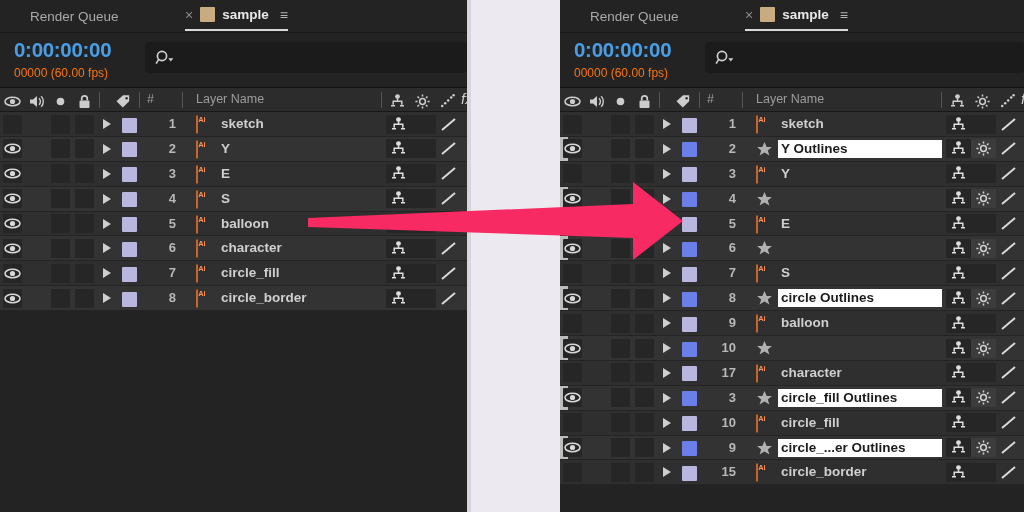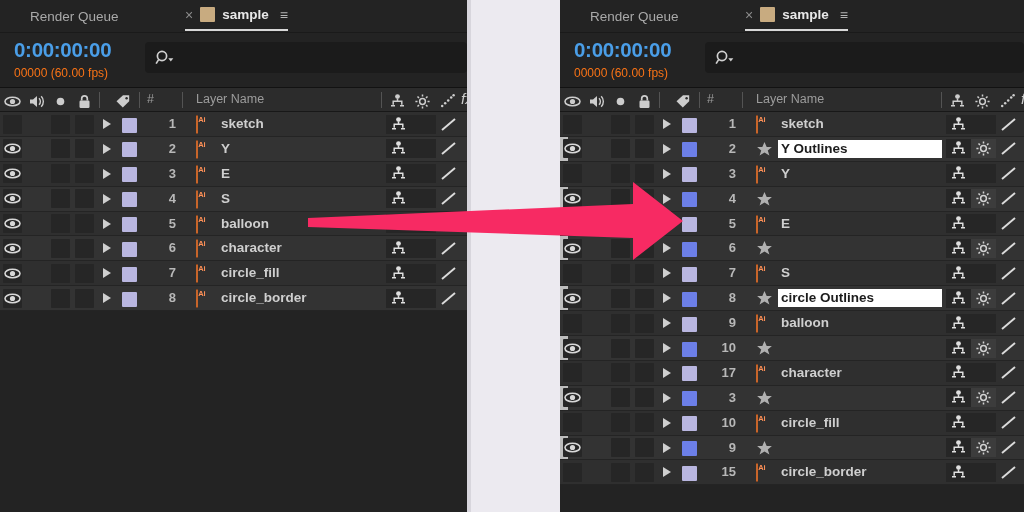--- a/index.html
+++ b/index.html
@@ -794,20 +794,21 @@
           </svg></span>
         <span class="sw" style="left:27px;background:transparent"></span>
         <span class="sw" style="left:51px"></span>
         <span class="sw" style="left:75px"></span>
         <span class="disc" style="left:103px"></span>
         <span class="lblsw" style="left:122px;background:#6c7fe8"></span>
         <span class="num" style="left:152px">3</span>
         <span class="typeicon" style="left:196px"><svg width="17" height="17" viewBox="0 0 17 17">
             <path d="M8.5 1.1 10.7 6h5.2l-4.1 3.4 1.6 5.2-4.9-3.1-4.9 3.1 1.6-5.2L1.1 6h5.2z" fill="#b0b0b0"></path>
           </svg></span>
+        <span class="lname sel" style="left:218px;width:164px">circle_fill Outlines</span>
         <span class="rsw" style="left:386px">
           <span style="position:absolute;left:3px;top:0"><svg width="19" height="19" viewBox="0 0 19 19">
               <circle cx="9.5" cy="4.6" r="2.4" fill="#e0e0e0"></circle>
               <path d="M4.5 9.2h10M9.5 7v2.2M5.2 9.2v3.6M13.8 9.2v3.6" stroke="#e0e0e0" stroke-width="1.5" fill="none"></path>
               <path d="M3 13.8h4M12 13.8h4" stroke="#e0e0e0" stroke-width="1.5"></path>
             </svg></span>
         </span>
         <span class="rsw lit" style="left:411px">
           <span style="position:absolute;left:3px;top:0"><svg width="19" height="19" viewBox="0 0 19 19">
               <circle cx="9.5" cy="9.5" r="2.9" fill="none" stroke="#d2d2d2" stroke-width="1.5"></circle>
@@ -850,20 +851,21 @@
           </svg></span>
         <span class="sw" style="left:27px;background:transparent"></span>
         <span class="sw" style="left:51px"></span>
         <span class="sw" style="left:75px"></span>
         <span class="disc" style="left:103px"></span>
         <span class="lblsw" style="left:122px;background:#6c7fe8"></span>
         <span class="num" style="left:152px">9</span>
         <span class="typeicon" style="left:196px"><svg width="17" height="17" viewBox="0 0 17 17">
             <path d="M8.5 1.1 10.7 6h5.2l-4.1 3.4 1.6 5.2-4.9-3.1-4.9 3.1 1.6-5.2L1.1 6h5.2z" fill="#b0b0b0"></path>
           </svg></span>
+        <span class="lname sel" style="left:218px;width:164px">circle_...er Outlines</span>
         <span class="rsw" style="left:386px">
           <span style="position:absolute;left:3px;top:0"><svg width="19" height="19" viewBox="0 0 19 19">
               <circle cx="9.5" cy="4.6" r="2.4" fill="#e0e0e0"></circle>
               <path d="M4.5 9.2h10M9.5 7v2.2M5.2 9.2v3.6M13.8 9.2v3.6" stroke="#e0e0e0" stroke-width="1.5" fill="none"></path>
               <path d="M3 13.8h4M12 13.8h4" stroke="#e0e0e0" stroke-width="1.5"></path>
             </svg></span>
         </span>
         <span class="rsw lit" style="left:411px">
           <span style="position:absolute;left:3px;top:0"><svg width="19" height="19" viewBox="0 0 19 19">
               <circle cx="9.5" cy="9.5" r="2.9" fill="none" stroke="#d2d2d2" stroke-width="1.5"></circle>

